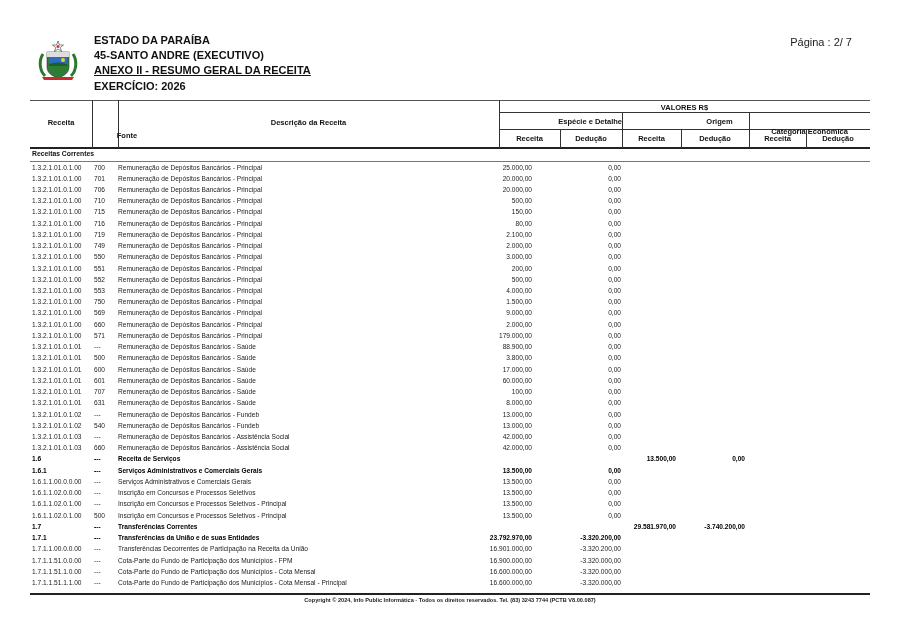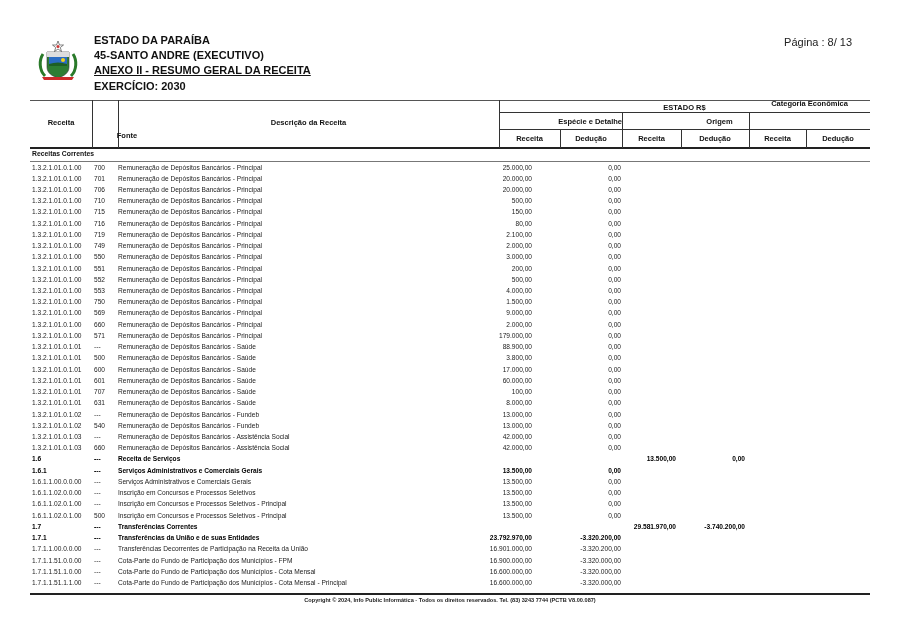--- a/index.html
+++ b/index.html
@@ -44,44 +44,44 @@
     <circle cx="26" cy="20" r="2" fill="#f2d21a"></circle>
     <path d="M12,24 Q21,21 30,24 V26 H12 Z" fill="#1d5f26"></path>
 
     <path d="M5,37 H37 L35,40 H7 Z" fill="#cc2a2a"></path>
   </svg>
 </div>
 
 <div class="abs title-line" style="top:34px;">ESTADO DA PARAÍBA</div>
 <div class="abs title-line" style="top:49px;">45-SANTO ANDRE (EXECUTIVO)</div>
 <div class="abs title-line" style="top:64px;text-decoration:underline;">ANEXO II - RESUMO GERAL DA RECEITA</div>
-<div class="abs title-line" style="top:80px;">EXERCÍCIO: 2030</div>
-<div class="abs page-num">Página : 8/ 13</div>
+<div class="abs title-line" style="top:80px;">EXERCÍCIO: 2026</div>
+<div class="abs page-num">Página : 2/ 7</div>
 
 <div class="hline" style="top:100px; height:1px;"></div>
 <div class="hline" style="top:147px; height:1.5px; background:#222;"></div>
 <div class="abs" style="left:499px; top:112px; width:371px; height:1px; background:#333;"></div>
 <div class="abs" style="left:499px; top:129px; width:371px; height:1px; background:#333;"></div>
 
 <div class="vline" style="left:92px; top:100px; height:48px;"></div>
 <div class="vline" style="left:118px; top:100px; height:48px;"></div>
 <div class="vline" style="left:499px; top:100px; height:48px;"></div>
 <div class="vline" style="left:622px; top:113px; height:35px;"></div>
 <div class="vline" style="left:749px; top:113px; height:35px;"></div>
 <div class="vline" style="left:560px; top:130px; height:18px;"></div>
 <div class="vline" style="left:681px; top:130px; height:18px;"></div>
 <div class="vline" style="left:806px; top:130px; height:18px;"></div>
 
 <div class="hdr" style="left:30px; width:62px; top:118px;">Receita</div>
 <div class="hdr" style="left:92px; width:26px; top:131px;margin-left:22px;">Fonte</div>
 <div class="hdr" style="left:118px; width:381px; top:118px;">Descrição da Receita</div>
-<div class="hdr" style="left:499px; width:371px; top:103px;">ESTADO R$</div>
+<div class="hdr" style="left:499px; width:371px; top:103px;">VALORES R$</div>
 <div class="hdr" style="left:499px; width:123px; top:117px;text-align:right;">Espécie e Detalhe</div>
 <div class="hdr" style="left:622px; width:127px; top:117px;padding-left:34px;">Origem</div>
-<div class="hdr" style="left:749px; width:121px; top:99px;text-align:center;">Categoria Econômica</div>
+<div class="hdr" style="left:749px; width:121px; top:127px;text-align:center;">Categoria Econômica</div>
 <div class="hdr" style="left:499px; width:61px; top:134px;">Receita</div>
 <div class="hdr" style="left:560px; width:62px; top:134px;">Dedução</div>
 <div class="hdr" style="left:622px; width:59px; top:134px;">Receita</div>
 <div class="hdr" style="left:681px; width:68px; top:134px;">Dedução</div>
 <div class="hdr" style="left:749px; width:57px; top:134px;">Receita</div>
 <div class="hdr" style="left:806px; width:64px; top:134px;">Dedução</div>
 
 <div class="abs section-label">Receitas Correntes</div>
 <div class="hline" style="top:161px; height:1px; background:#777;"></div>
 

